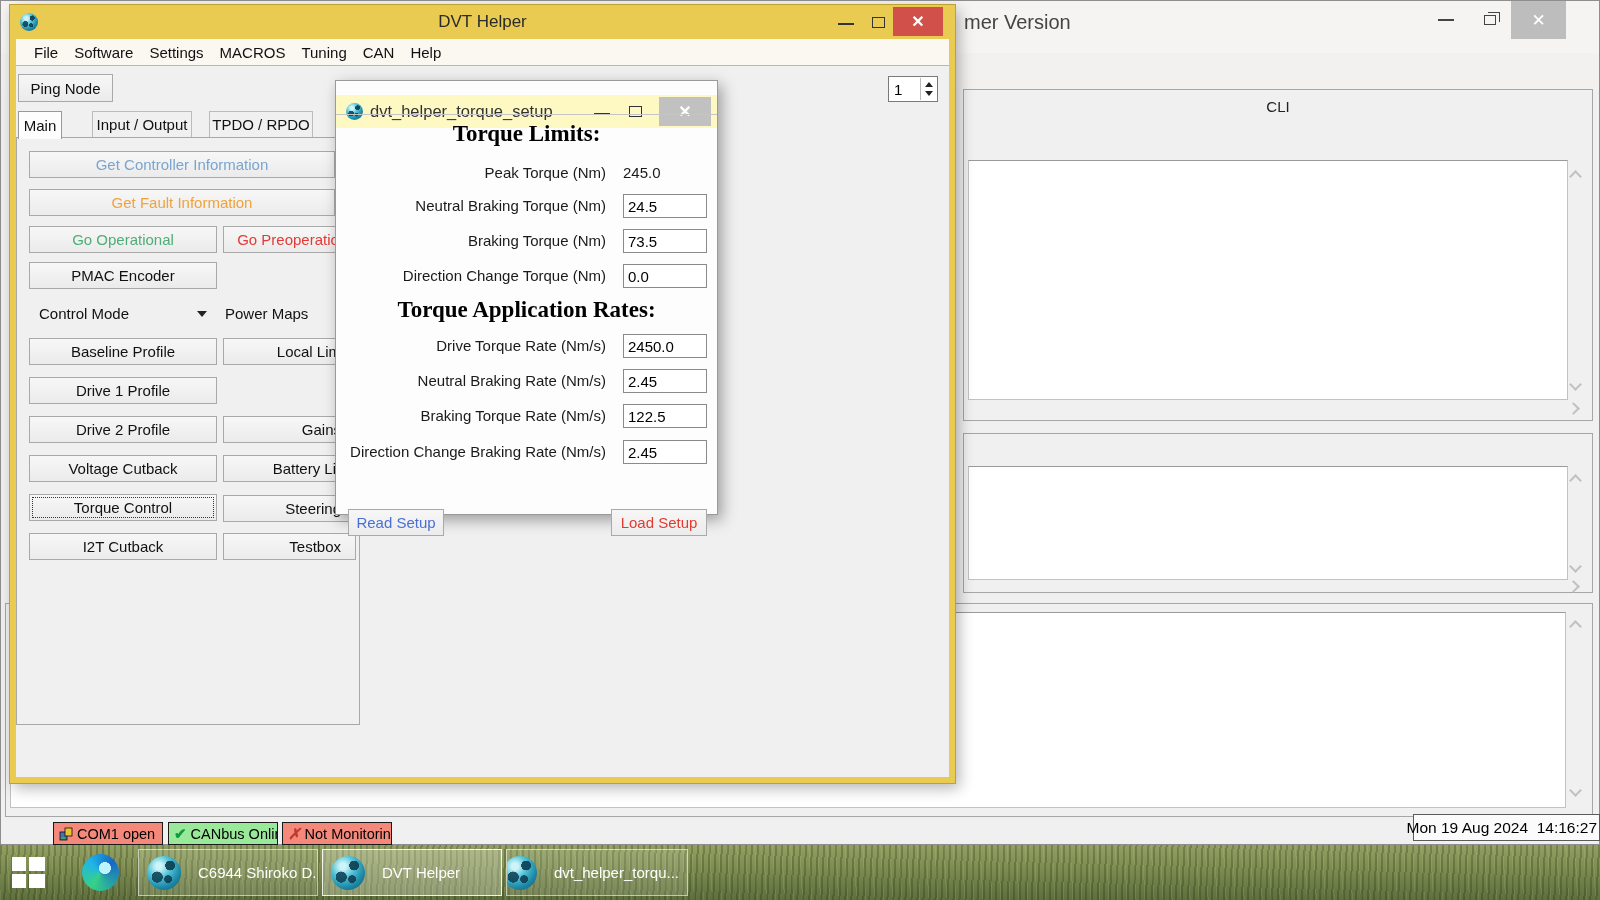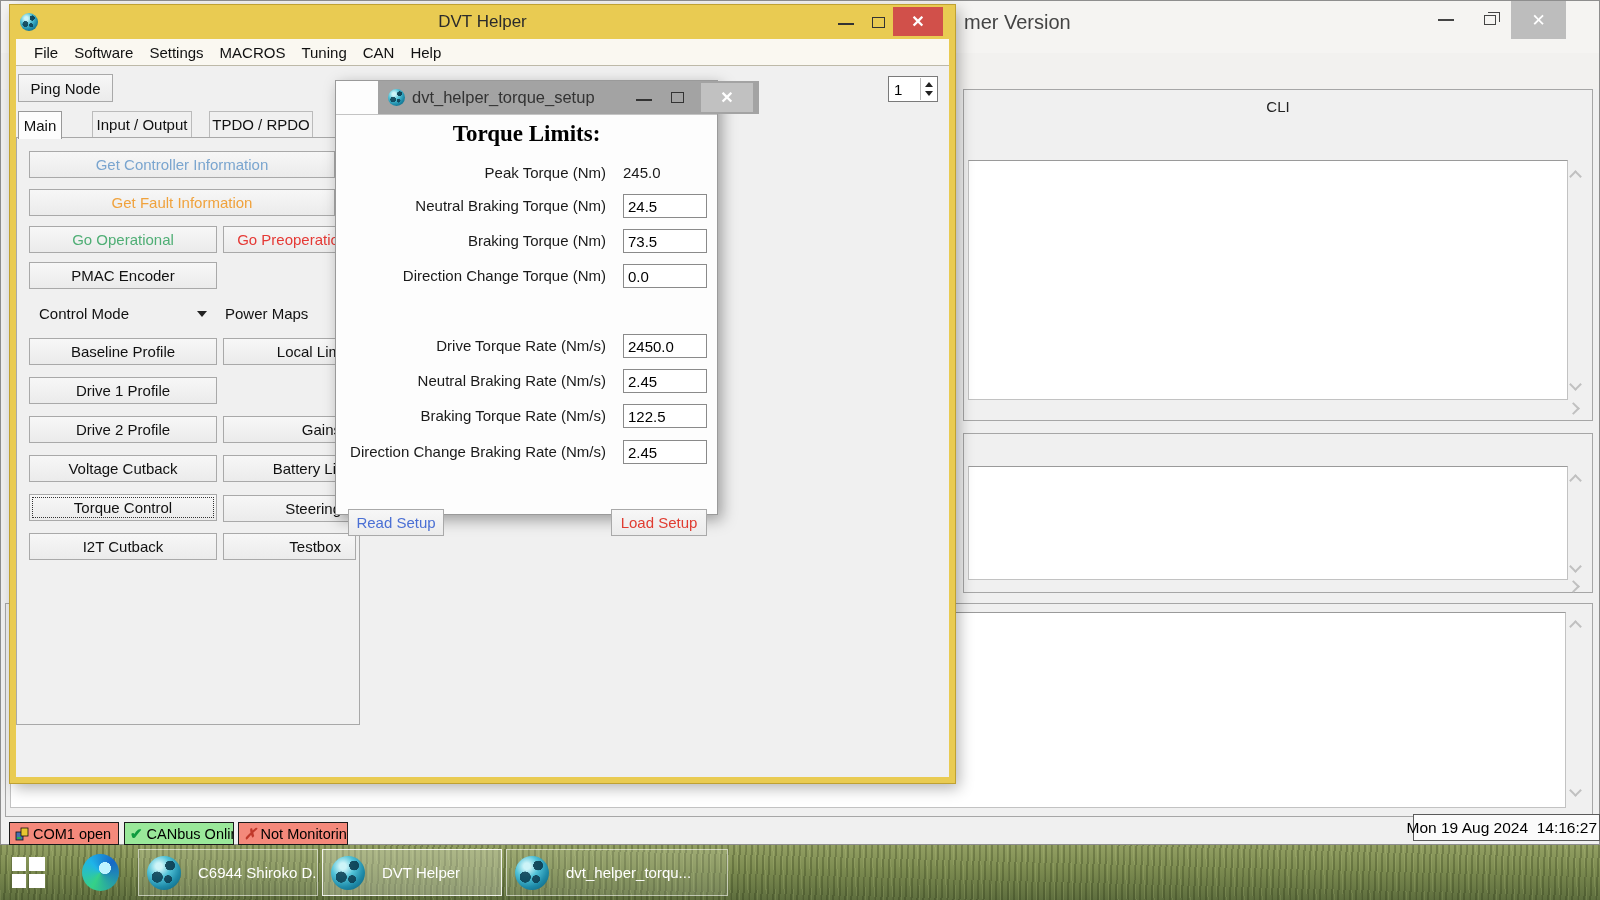--- a/index.html
+++ b/index.html
@@ -23,21 +23,21 @@
 
   .groupbox { border:1px solid #a6a6a6; background:#f0f0f0; }
   .whitepane { background:#ffffff; border:1px solid #c2c2c2; border-top:1px solid #9a9a9a; }
   .chev { width:9px; height:9px; border-right:2px solid #c0c0c0; border-bottom:2px solid #c0c0c0; }
   .chev-up { transform:rotate(-135deg); }
   .chev-down { transform:rotate(45deg); }
   .chev-right { transform:rotate(-45deg); }
   #cli-label { left:0; top:8px; width:100%; text-align:center; font-size:15px; color:#222; }
 
   
-  .chip { height:23px; display:flex; align-items:center; gap:4px; border:1px solid #1a1a1a; padding:0 5px; font-size:14.5px; color:#000; overflow:hidden; white-space:nowrap; }
+  .chip { height:23px; display:flex; align-items:center; gap:4px; border:1px solid #1a1a1a; padding:0 5px; font-size:14.5px; color:#000; overflow:hidden; white-space:nowrap;margin-left:44px; }
   .chip-red { background:#f4897b; }
   .chip-green { background:#9ae89a; }
   .chip .glyph { font-size:15px; font-weight:bold; }
   #clockbox { left:1412px; top:813px; width:187px; height:27px; background:#fbfbfb; border:1px solid #5a5a5a; font-size:15.5px; color:#000; display:flex; align-items:center; justify-content:flex-end; padding-right:2px; white-space:pre; }
 
   
   #dvt-window { left:10px; top:5px; width:945px; height:778px; background:#e9cb52; z-index:5; box-shadow:0 0 0 1px #bfa132, 4px 5px 14px rgba(0,0,0,0.30); }
   #dvt-titlebar { left:0; top:0; width:100%; height:34px; }
   #dvt-title { left:0; top:7px; width:100%; text-align:center; font-size:17px; color:#2b2b2b; }
   #dvt-min { left:828px; top:18px; border-top-color:#333; }
@@ -79,21 +79,21 @@
   #power-maps { left:208px; top:162px; height:27px; display:flex; align-items:center; font-size:15px; color:#111; }
   #btn-baseline { top:200px; } #btn-locallim { top:200px; }
   #btn-drive1 { top:239px; }
   #btn-drive2 { top:278px; } #btn-gains { top:278px; }
   #btn-voltcb { top:317px; } #btn-batlim { top:317px; }
   #btn-torque { top:356px; outline:1px dotted #333; outline-offset:-4px; } #btn-steer { top:357px; }
   #btn-i2t { top:395px; } #btn-testbox { top:395px; }
 
   
   #torque-dialog { left:335px; top:80px; width:383px; height:435px; background:#fdfdfd; z-index:10; border:1px solid #9a9a9a; box-shadow:4px 5px 14px rgba(0,0,0,0.35); }
-  #tq-titlebar { left:0; top:0; width:100%; height:33px; background:#a3a3a3;margin-left:42px; }
+  #tq-titlebar { left:0; top:14px; width:100%; height:33px; background:#fef9c3; }
   #tq-title { left:34px; top:7px; font-size:16.5px; color:#333; }
   #tq-min { left:258px; top:18px; border-top-color:#333; }
   #tq-max { left:293px; top:11px; border-color:#333; }
   #tq-close { left:323px; top:2px; width:52px; height:29px; background:#c1c1c1; color:#fff; font-size:16px; font-weight:bold; display:flex; align-items:center; justify-content:center; }
   #tq-body { left:0; top:33px; width:381px; height:400px; border-top:1px solid #c4c4c4; }
   .tq-heading { position:absolute; left:0; width:100%; text-align:center; font-family:"Liberation Serif", serif; font-weight:bold; font-size:23px; color:#000; }
   .tq-row { position:absolute; left:0; width:100%; height:26px;padding-left:26px; }
   .tq-label { position:absolute; left:8px; top:3px; width:262px; text-align:right; font-size:15px; color:#1a1a1a; white-space:nowrap; }
   .tq-input { position:absolute; left:287px; top:0; width:84px; height:24px; border:1px solid #8a8a8a; font-size:15px; padding:0 4px; font-family:"Liberation Sans",sans-serif; background:#fff; }
   .tq-value { position:absolute; left:287px; top:3px; font-size:15px; color:#1a1a1a; }
@@ -254,20 +254,21 @@
       </div>
       <div class="tq-row" style="top:114px;">
         <div class="tq-label">Braking Torque (Nm)</div>
         <input class="tq-input" value="73.5" style="">
       </div>
       <div class="tq-row" style="top:149px;">
         <div class="tq-label">Direction Change Torque (Nm)</div>
         <input class="tq-input" value="0.0" style="">
       </div>
 
+      <div class="tq-heading" style="top:182px;">Torque Application Rates:</div>
 
       <div class="tq-row" style="top:219px;">
         <div class="tq-label">Drive Torque Rate (Nm/s)</div>
         <input class="tq-input" value="2450.0" style="">
       </div>
       <div class="tq-row" style="top:254px;">
         <div class="tq-label">Neutral Braking Rate (Nm/s)</div>
         <input class="tq-input" value="2.45" style="">
       </div>
       <div class="tq-row" style="top:289px;">
@@ -294,20 +295,20 @@
     <div id="edge-icon" class="abs"></div>
 
     <div class="abs task-btn" style="left:138px;width:180px;">
       <div class="globe task-globe"></div>
       <span>C6944 Shiroko D...</span>
     </div>
     <div class="abs task-btn active" style="left:322px;width:180px;">
       <div class="globe task-globe"></div>
       <span>DVT Helper</span>
     </div>
-    <div class="abs task-btn" style="left:506px;width:222px;">
+    <div class="abs task-btn" style="left:506px;width:182px;justify-content:flex-end;">
       <div class="globe task-globe"></div>
       <span>dvt_helper_torqu...</span>
     </div>
 
   </div>
 
 </div>
 
 </body></html>

